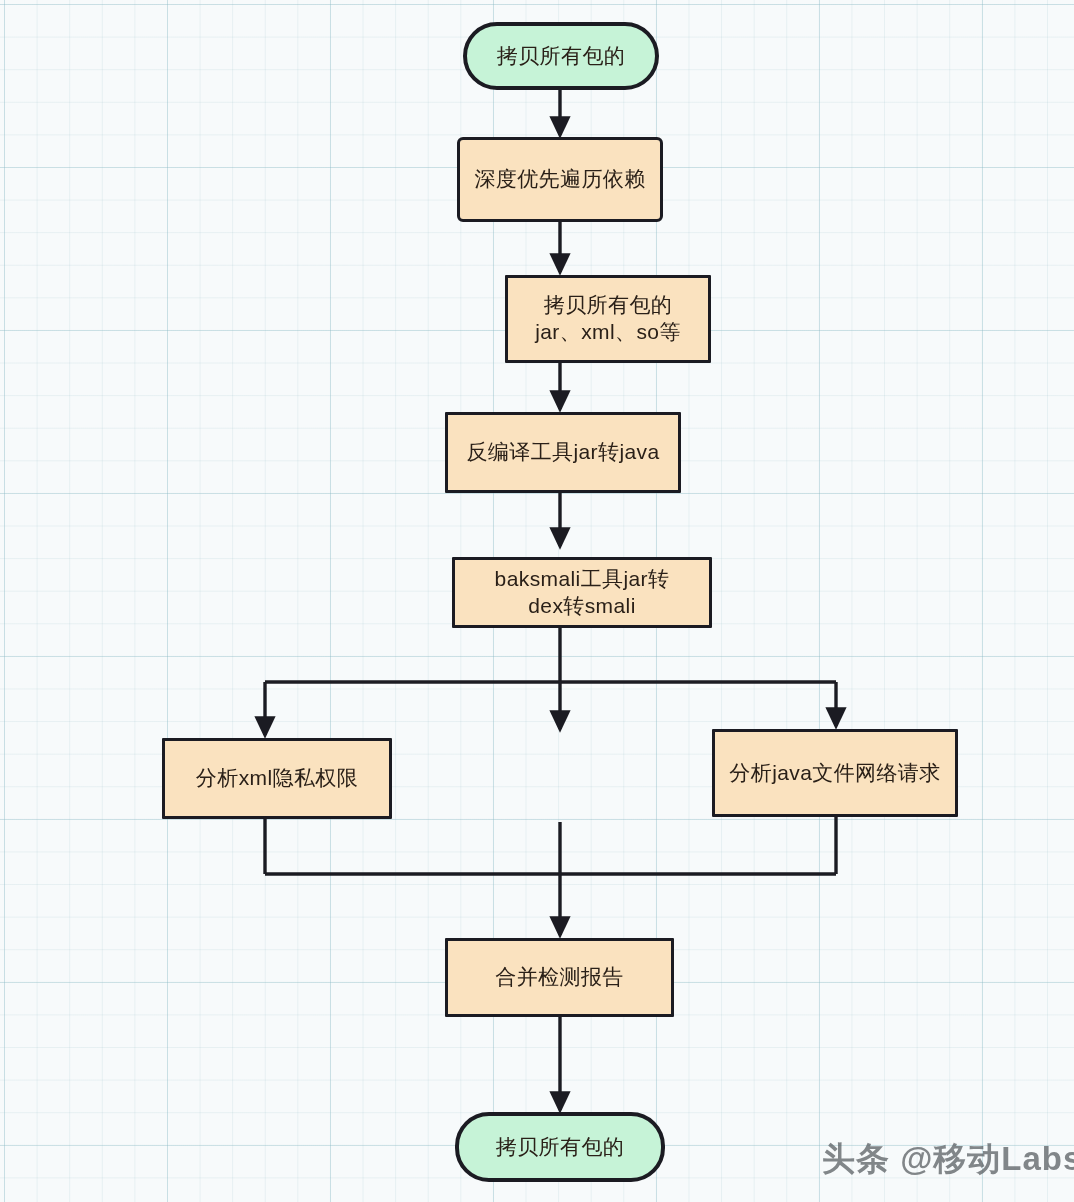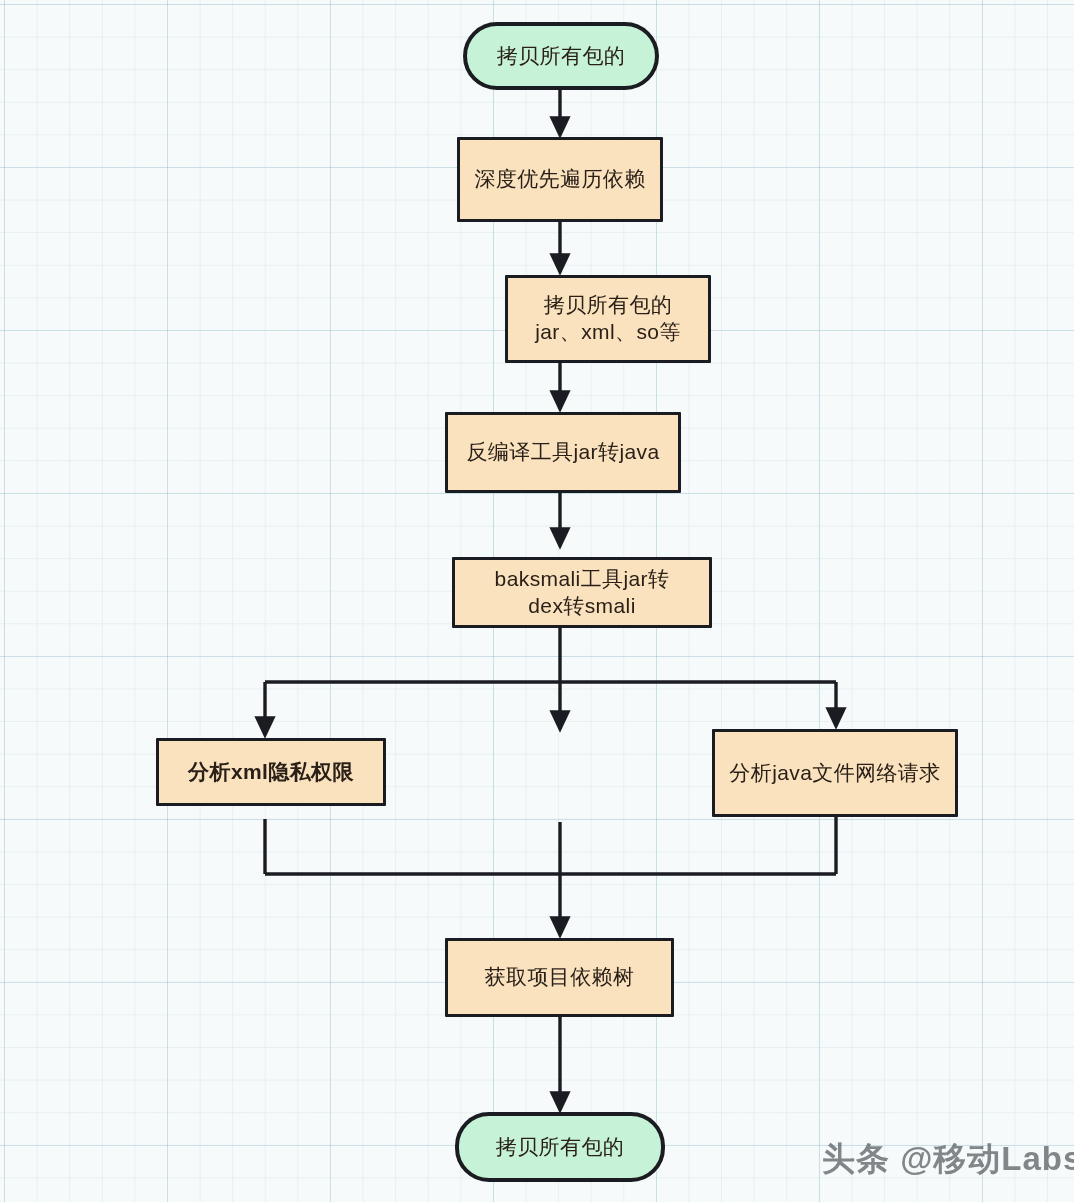--- a/index.html
+++ b/index.html
@@ -95,34 +95,34 @@
       <line x1="265" y1="874" x2="836" y2="874"></line>
       <line x1="560" y1="822" x2="560" y2="874"></line>
       <line x1="560" y1="874" x2="560" y2="935" marker-end="url(#arrow)"></line>
 
       <line x1="560" y1="1017" x2="560" y2="1110" marker-end="url(#arrow)"></line>
     </g>
   </svg>
 
   <div class="node terminal" style="left:463px; top:22px; width:196px; height:68px;">拷贝所有包的</div>
 
-  <div class="node process" style="left:457px; top:137px; width:206px; height:85px;">深度优先遍历依赖</div>
+  <div class="node process" style="left:457px; top:137px; width:206px; height:85px;border-radius:6px;">深度优先遍历依赖</div>
 
   <div class="node process" style="left:457px; top:275px; width:206px; height:88px;margin-left:48px;">拷贝所有包的
 jar、xml、so等</div>
 
   <div class="node process" style="left:445px; top:412px; width:236px; height:81px;">反编译工具jar转java</div>
 
   <div class="node process" style="left:452px; top:557px; width:260px; height:71px;">baksmali工具jar转
 dex转smali</div>
 
-  <div class="node process" style="left:156px; top:738px; width:230px; height:68px;font-weight:bold;">分析xml隐私权限</div>
+  <div class="node process" style="left:162px; top:738px; width:230px; height:81px;">分析xml隐私权限</div>
 
 
   <div class="node process" style="left:712px; top:729px; width:246px; height:88px;">分析java文件网络请求</div>
 
-  <div class="node process" style="left:445px; top:938px; width:229px; height:79px;">获取项目依赖树</div>
+  <div class="node process" style="left:445px; top:938px; width:229px; height:79px;">合并检测报告</div>
 
   <div class="node terminal" style="left:455px; top:1112px; width:210px; height:70px;">拷贝所有包的</div>
 
   <div class="watermark" style="left:822px; top:1137px;">头条 @移动Labs</div>
 
 </div>
 
 </body></html>

